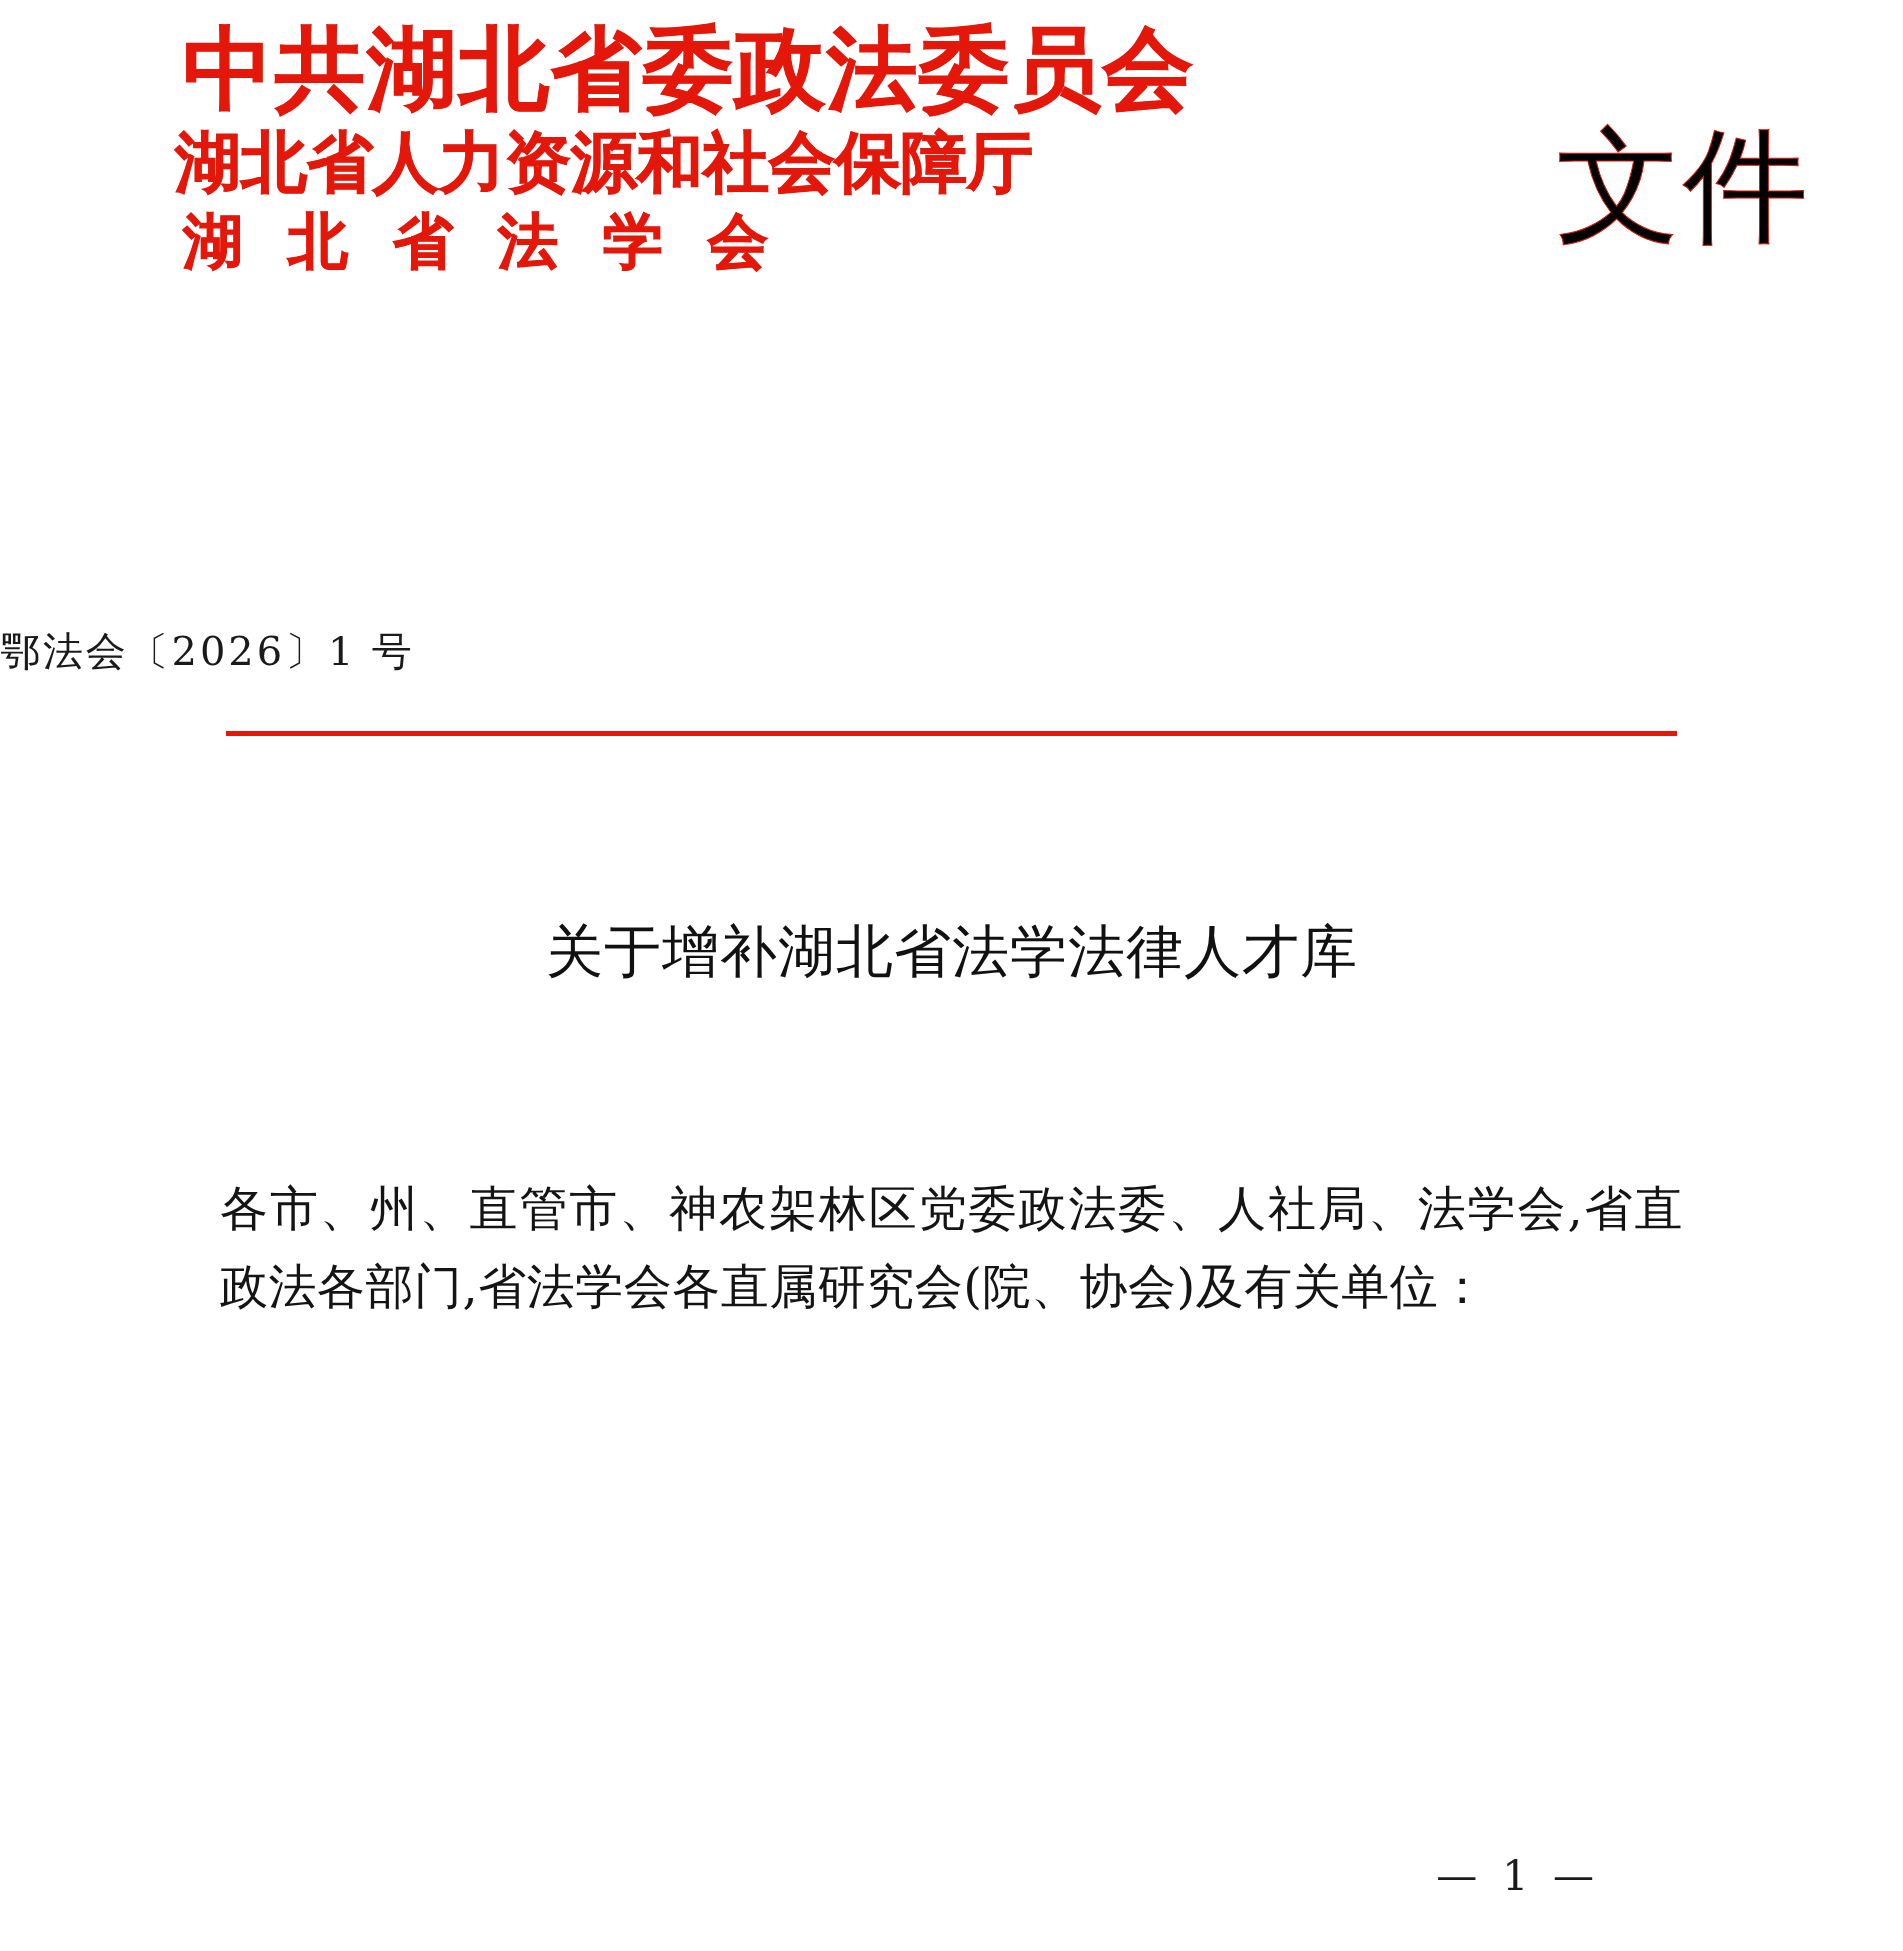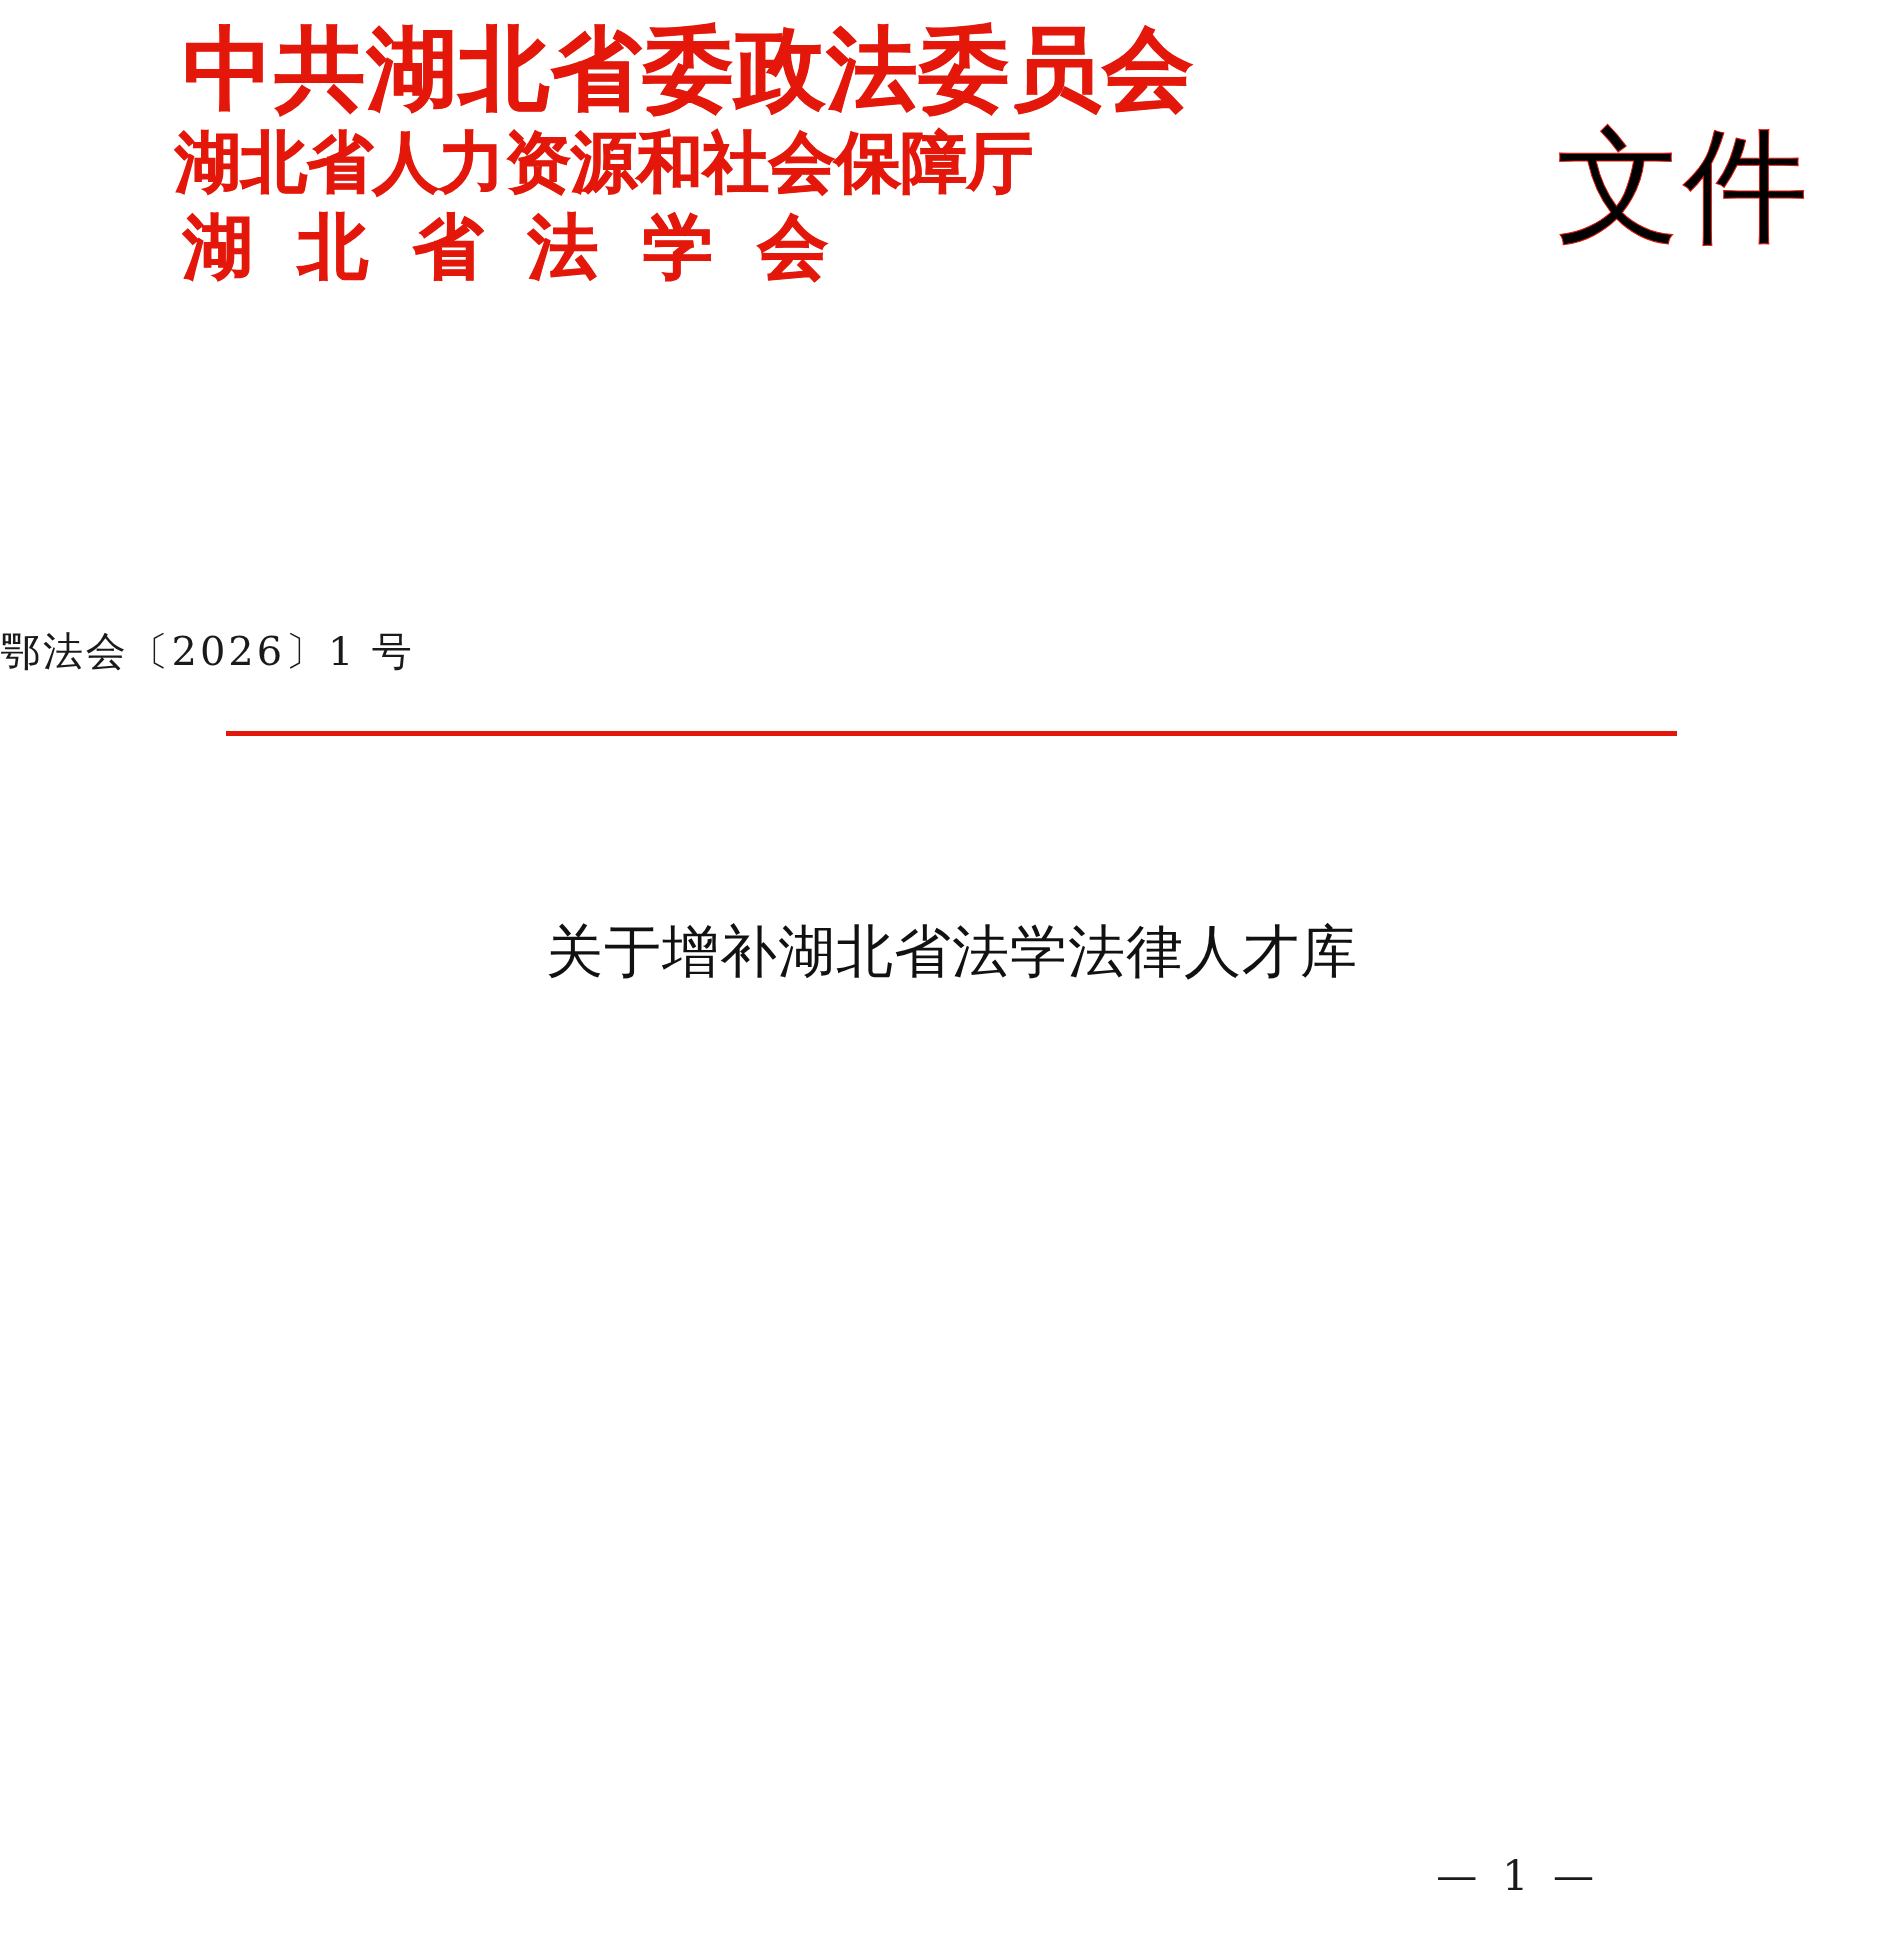--- a/index.html
+++ b/index.html
@@ -57,21 +57,21 @@
     margin-left: 37px;
     letter-spacing: 2px;
   }
   .mh-line-2 {
     font-size: 66px;
     margin-left: 29px;
     letter-spacing: 0px;
     margin-top: 7.8px;
   }
   .mh-line-3 {
-    font-size: 70px;
+    font-size: 60px;
     margin-left: 37px;
     letter-spacing: 45px;
     margin-top: 7.8px;
   }
 
   
   .mh-wenjian {
     position: absolute;
     right: -45px;
     top: 105px;
@@ -169,18 +169,19 @@
 
   <div class="doc-number">鄂法会〔2026〕1 号</div>
 
   <div class="red-rule"></div>
 
   <div class="doc-title">
     <span class="t-line">关于增补湖北省法学法律人才库</span>
   </div>
 
   <div class="body-block">
+    <p class="para">各市、州、直管市、神农架林区党委政法委、人社局、法学会,省直政法各部门,省法学会各直属研究会(院、协会)及有关单位：</p>
   </div>
 
   <div class="page-number">— 1 —</div>
 
 </div>
 
 
 </body></html>

